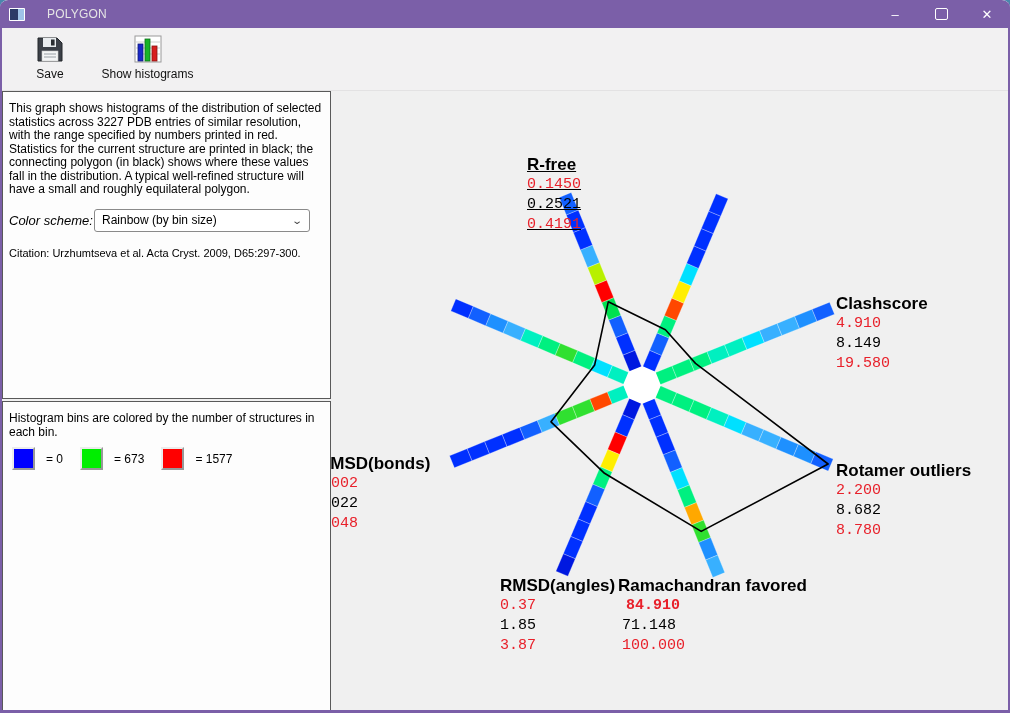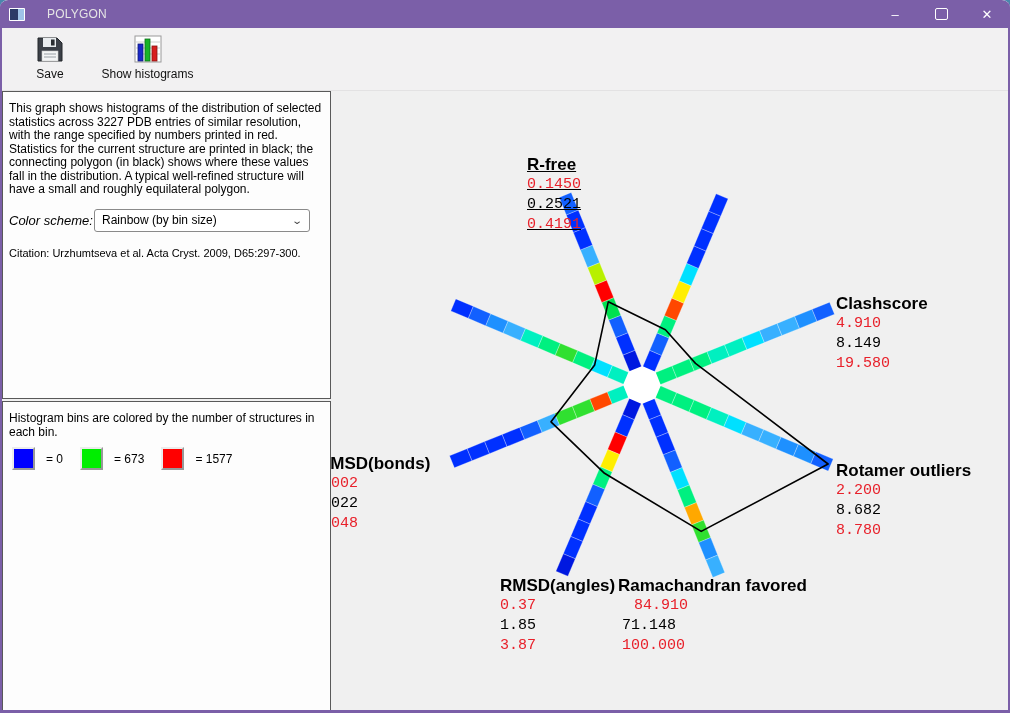--- a/index.html
+++ b/index.html
@@ -154,21 +154,21 @@
 
     <div class="axis-label" style="left:836px;top:461px;">
       <div class="axis-title">Rotamer outliers</div>
       <div class="axis-num red">2.200</div>
       <div class="axis-num">8.682</div>
       <div class="axis-num red">8.780</div>
     </div>
 
     <div class="axis-label" style="left:618px;top:576px;">
       <div class="axis-title">Ramachandran favored</div>
-      <div class="axis-num red" style="margin-left:16px;">84.910</div>
+      <div class="axis-num red" style="margin-left:8px;font-weight:bold;">84.910</div>
       <div class="axis-num" style="margin-left:4px;">71.148</div>
       <div class="axis-num red" style="margin-left:4px;">100.000</div>
     </div>
 
     <div class="axis-label" style="left:500px;top:576px;">
       <div class="axis-title">RMSD(angles)</div>
       <div class="axis-num red">0.37</div>
       <div class="axis-num">1.85</div>
       <div class="axis-num red">3.87</div>
     </div>

